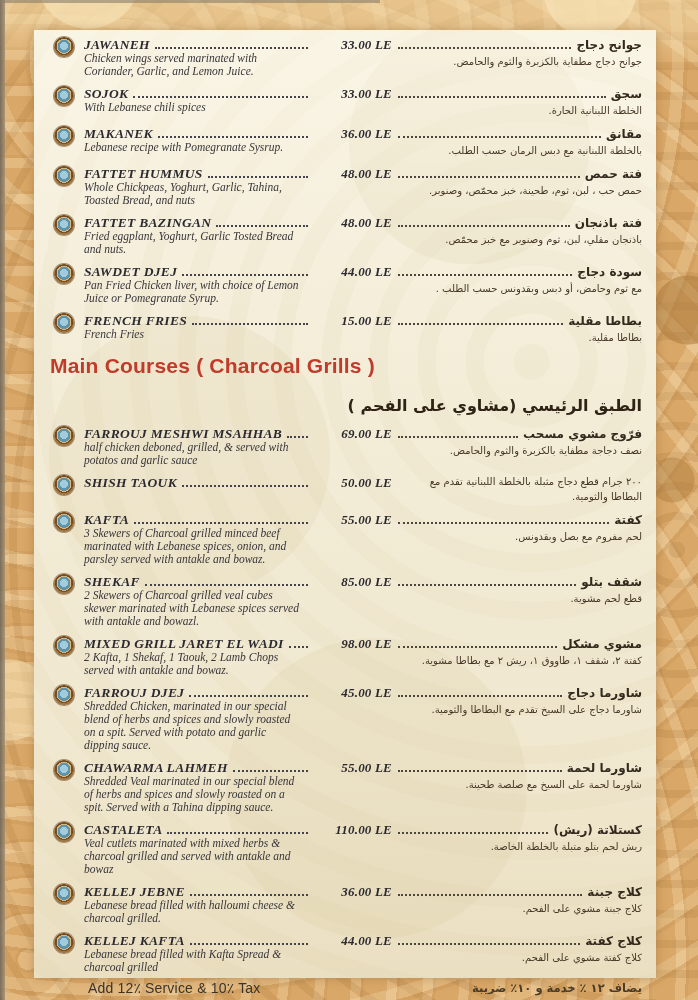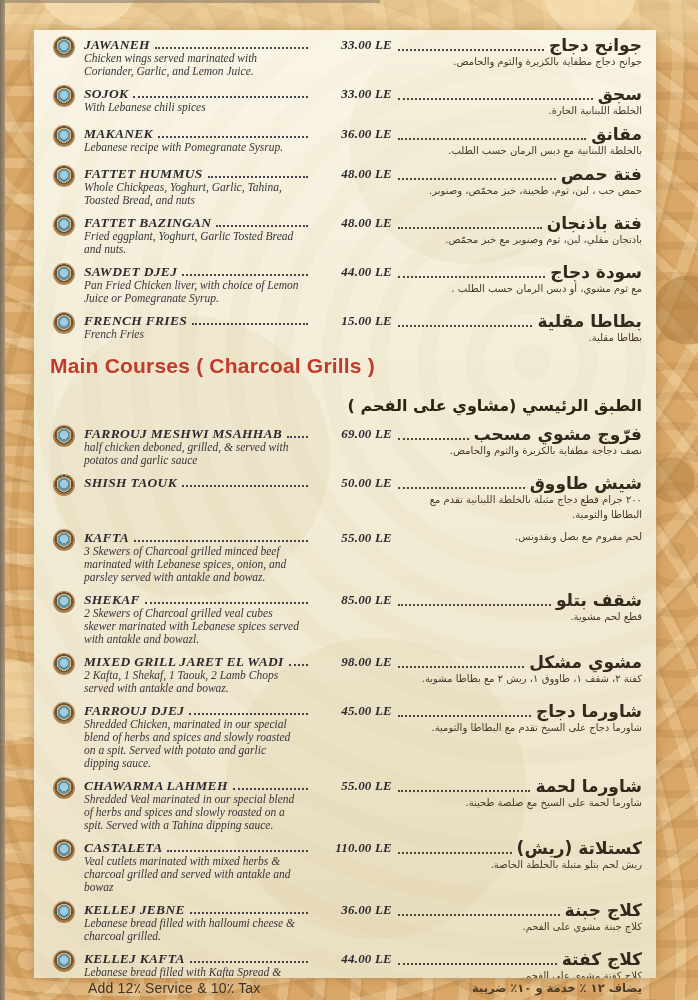--- a/index.html
+++ b/index.html
@@ -64,21 +64,21 @@
   .en-desc{
     font-style:italic;font-size:11.5px;line-height:13px;color:#38353a;max-width:218px;
   }
   .price{
     font-style:italic;font-weight:bold;font-size:13px;color:#2c2a30;
     white-space:nowrap;padding-top:1px;letter-spacing:.2px;text-align:right;
   }
   .ar-block{text-align:right;padding-top:0;}
   .ar-line{display:flex;align-items:baseline;}
   .ar-name{
-    font-family:"DejaVu Sans",sans-serif;font-weight:bold;font-size:17px;line-height:18px;
+    font-family:"DejaVu Sans",sans-serif;font-weight:bold;font-size:12px;line-height:18px;
     color:#33291d;white-space:nowrap;
   }
   .leader-ar{flex:1 1 auto;min-width:8px;border-bottom:2px dotted #4a463e;margin:0 5px 3px 2px;height:10px;}
   .ar-desc{
     font-family:"DejaVu Sans",sans-serif;font-size:10px;line-height:15px;color:#463726;
   }
 
   
   .section-header{margin:9px 0 10px 0;}
   .header-en{
@@ -214,21 +214,21 @@
         <span class="leader"></span>
       </div>
       <div class="en-desc">Pan Fried Chicken liver, with choice of Lemon Juice or Pomegranate Syrup.</div>
     </div>
     <div class="price">44.00 LE</div>
     <div class="ar-block" dir="rtl">
       <div class="ar-line">
         <span class="ar-name">سودة دجاج</span>
         <span class="leader-ar"></span>
       </div>
-      <div class="ar-desc">مع ثوم مشوي، أو دبس الرمان حسب الطلب .</div>
+      <div class="ar-desc">مع ثوم وحامض، أو دبس وبقدونس حسب الطلب .</div>
     </div>
   </div>
 
   <div class="menu-item">
     <span class="bullet"></span>
     <div class="en-block">
       <div class="en-line">
         <span class="en-name">FRENCH FRIES</span>
         <span class="leader"></span>
       </div>
@@ -274,39 +274,39 @@
   <div class="menu-item">
     <span class="bullet"></span>
     <div class="en-block">
       <div class="en-line">
         <span class="en-name">SHISH TAOUK</span>
         <span class="leader"></span>
       </div>
     </div>
     <div class="price">50.00 LE</div>
     <div class="ar-block" dir="rtl">
-      <div class="ar-line">
-        <span class="ar-name">شيش طاووق</span>
-        <span class="leader-ar"></span>
-      </div>
       <div class="ar-desc">٢٠٠ جرام قطع دجاج مثبلة بالخلطة اللبنانية تقدم مع البطاطا والثومية.</div>
     </div>
   </div>
 
   <div class="menu-item">
     <span class="bullet"></span>
     <div class="en-block">
       <div class="en-line">
         <span class="en-name">KAFTA</span>
         <span class="leader"></span>
       </div>
       <div class="en-desc">3 Skewers of Charcoal grilled minced beef marinated with Lebanese spices, onion, and parsley served with antakle and bowaz.</div>
     </div>
     <div class="price">55.00 LE</div>
     <div class="ar-block" dir="rtl">
+      <div class="ar-line">
+        <span class="ar-name">كفتة</span>
+        <span class="leader-ar"></span>
+      </div>
       <div class="ar-desc">لحم مفروم مع بصل وبقدونس.</div>
     </div>
   </div>
 
   <div class="menu-item">
     <span class="bullet"></span>
     <div class="en-block">
       <div class="en-line">
         <span class="en-name">SHEKAF</span>
         <span class="leader"></span>

